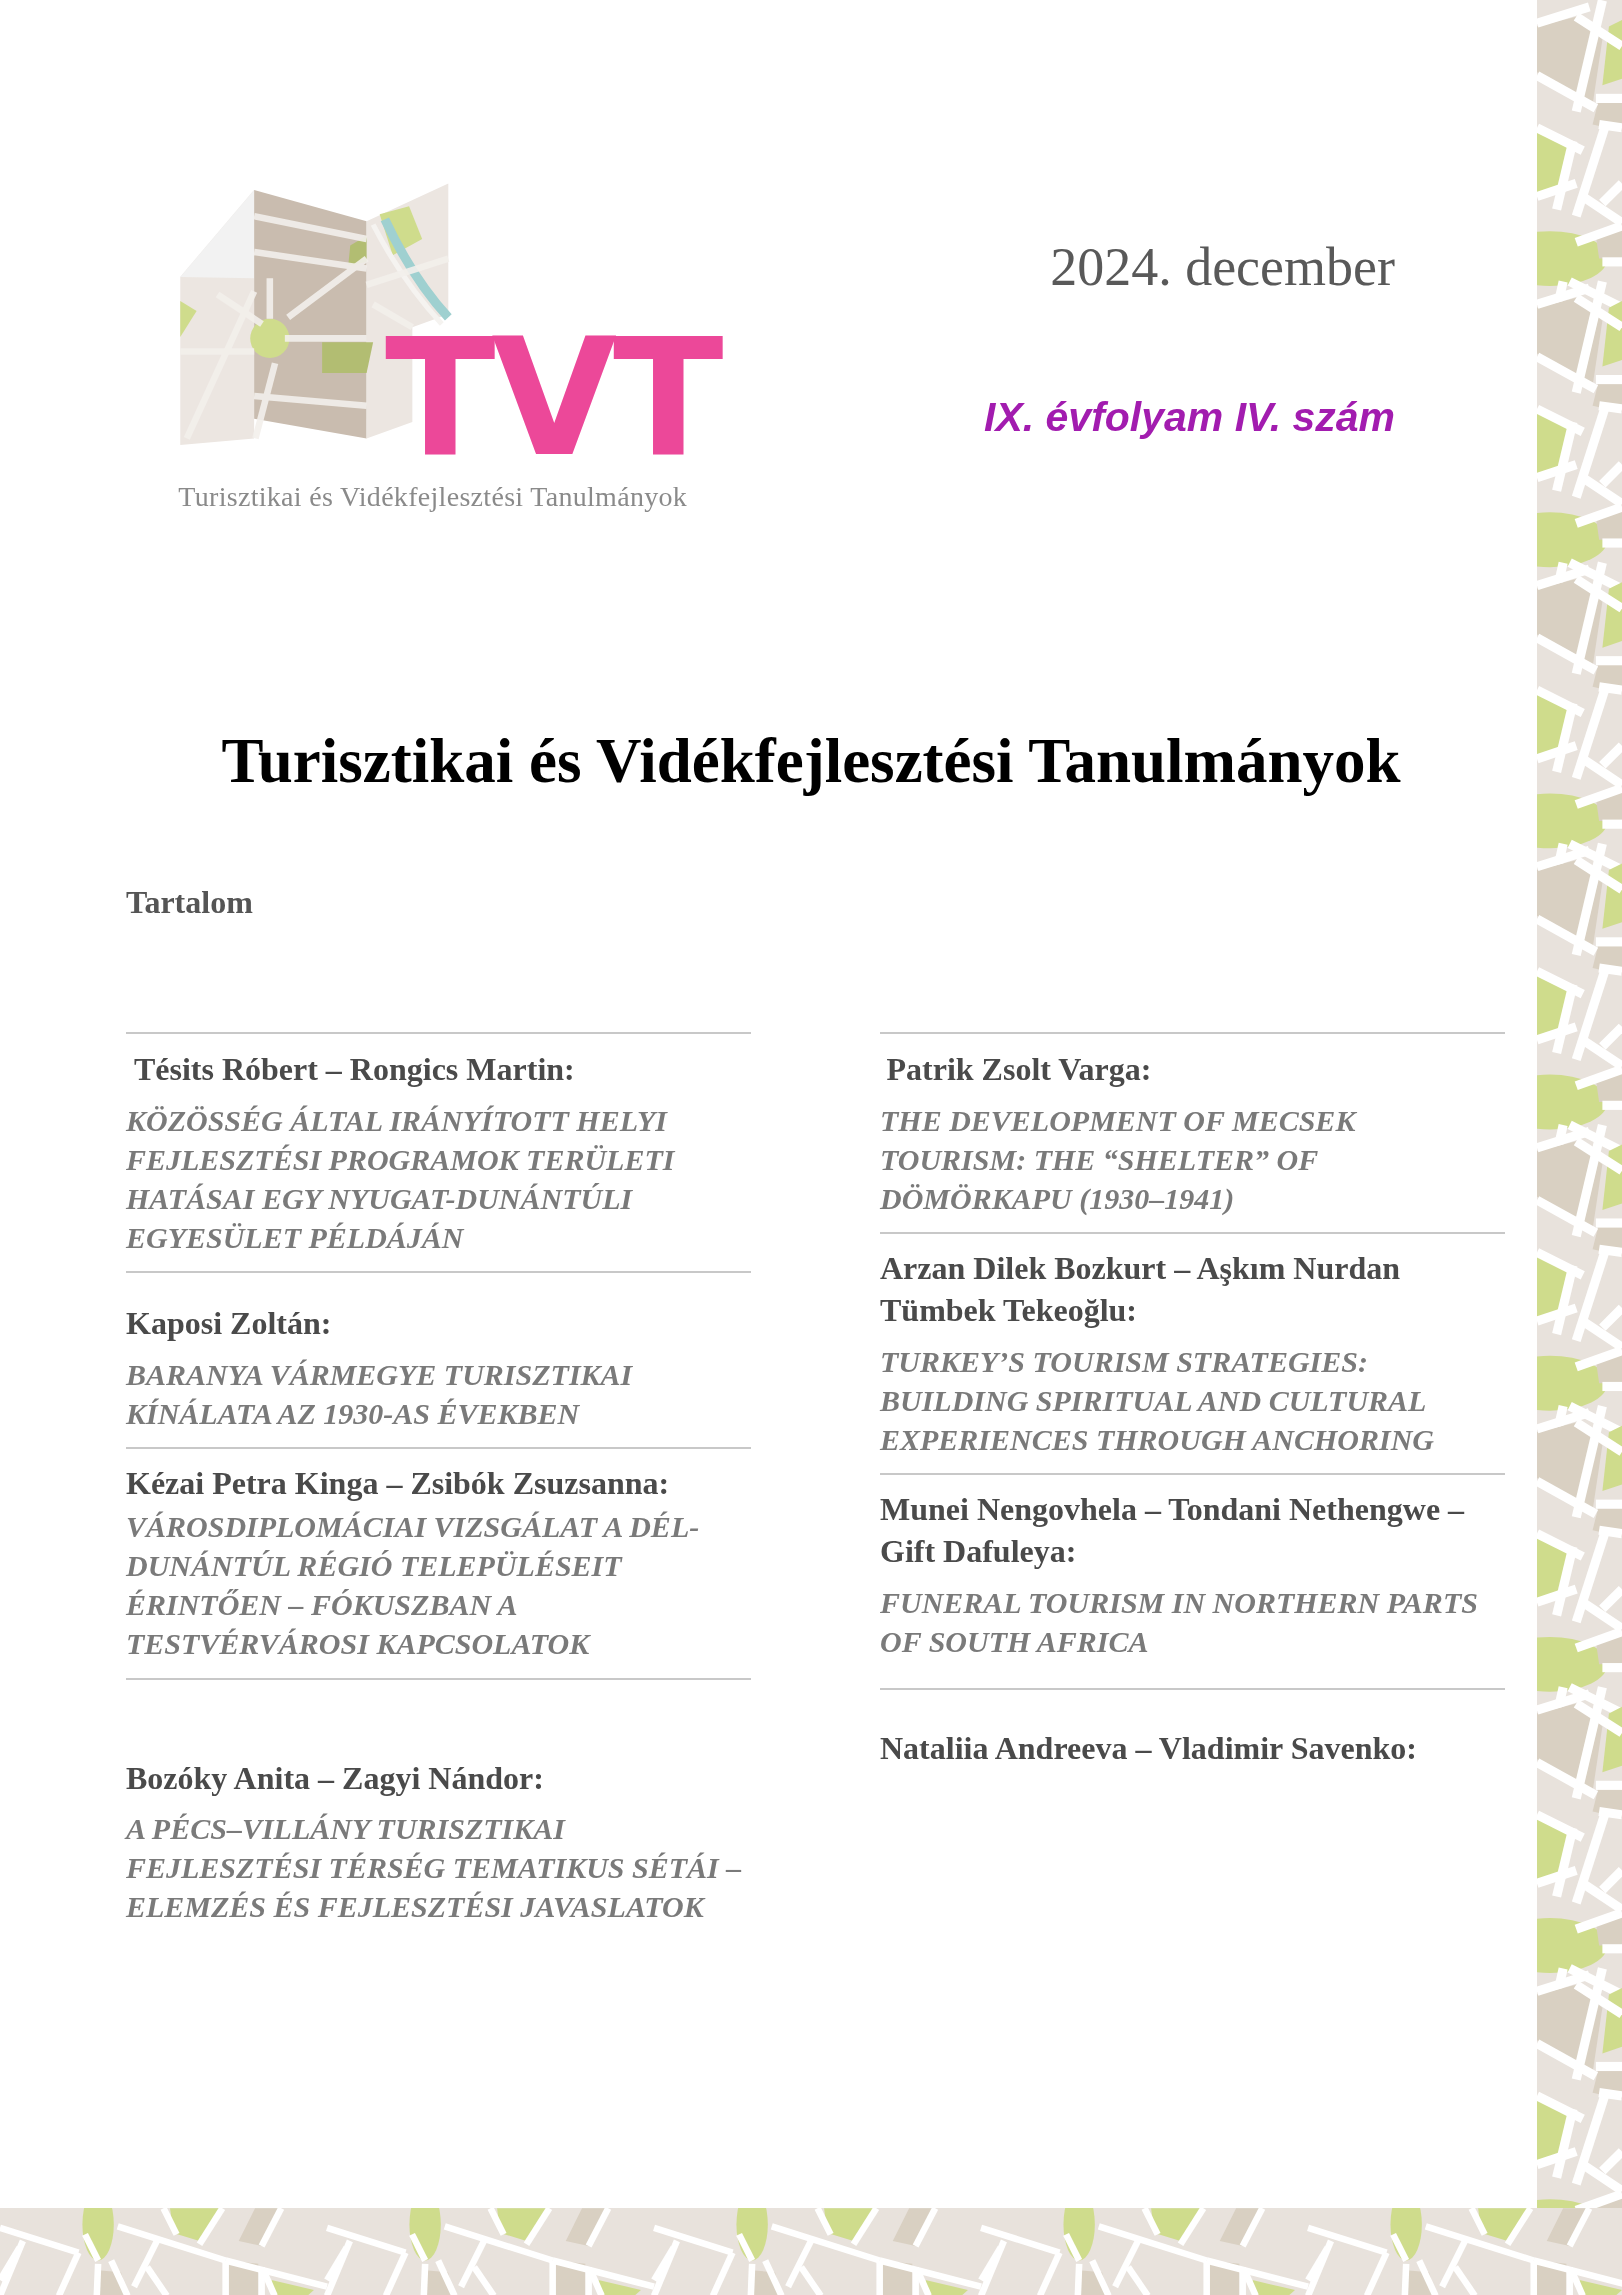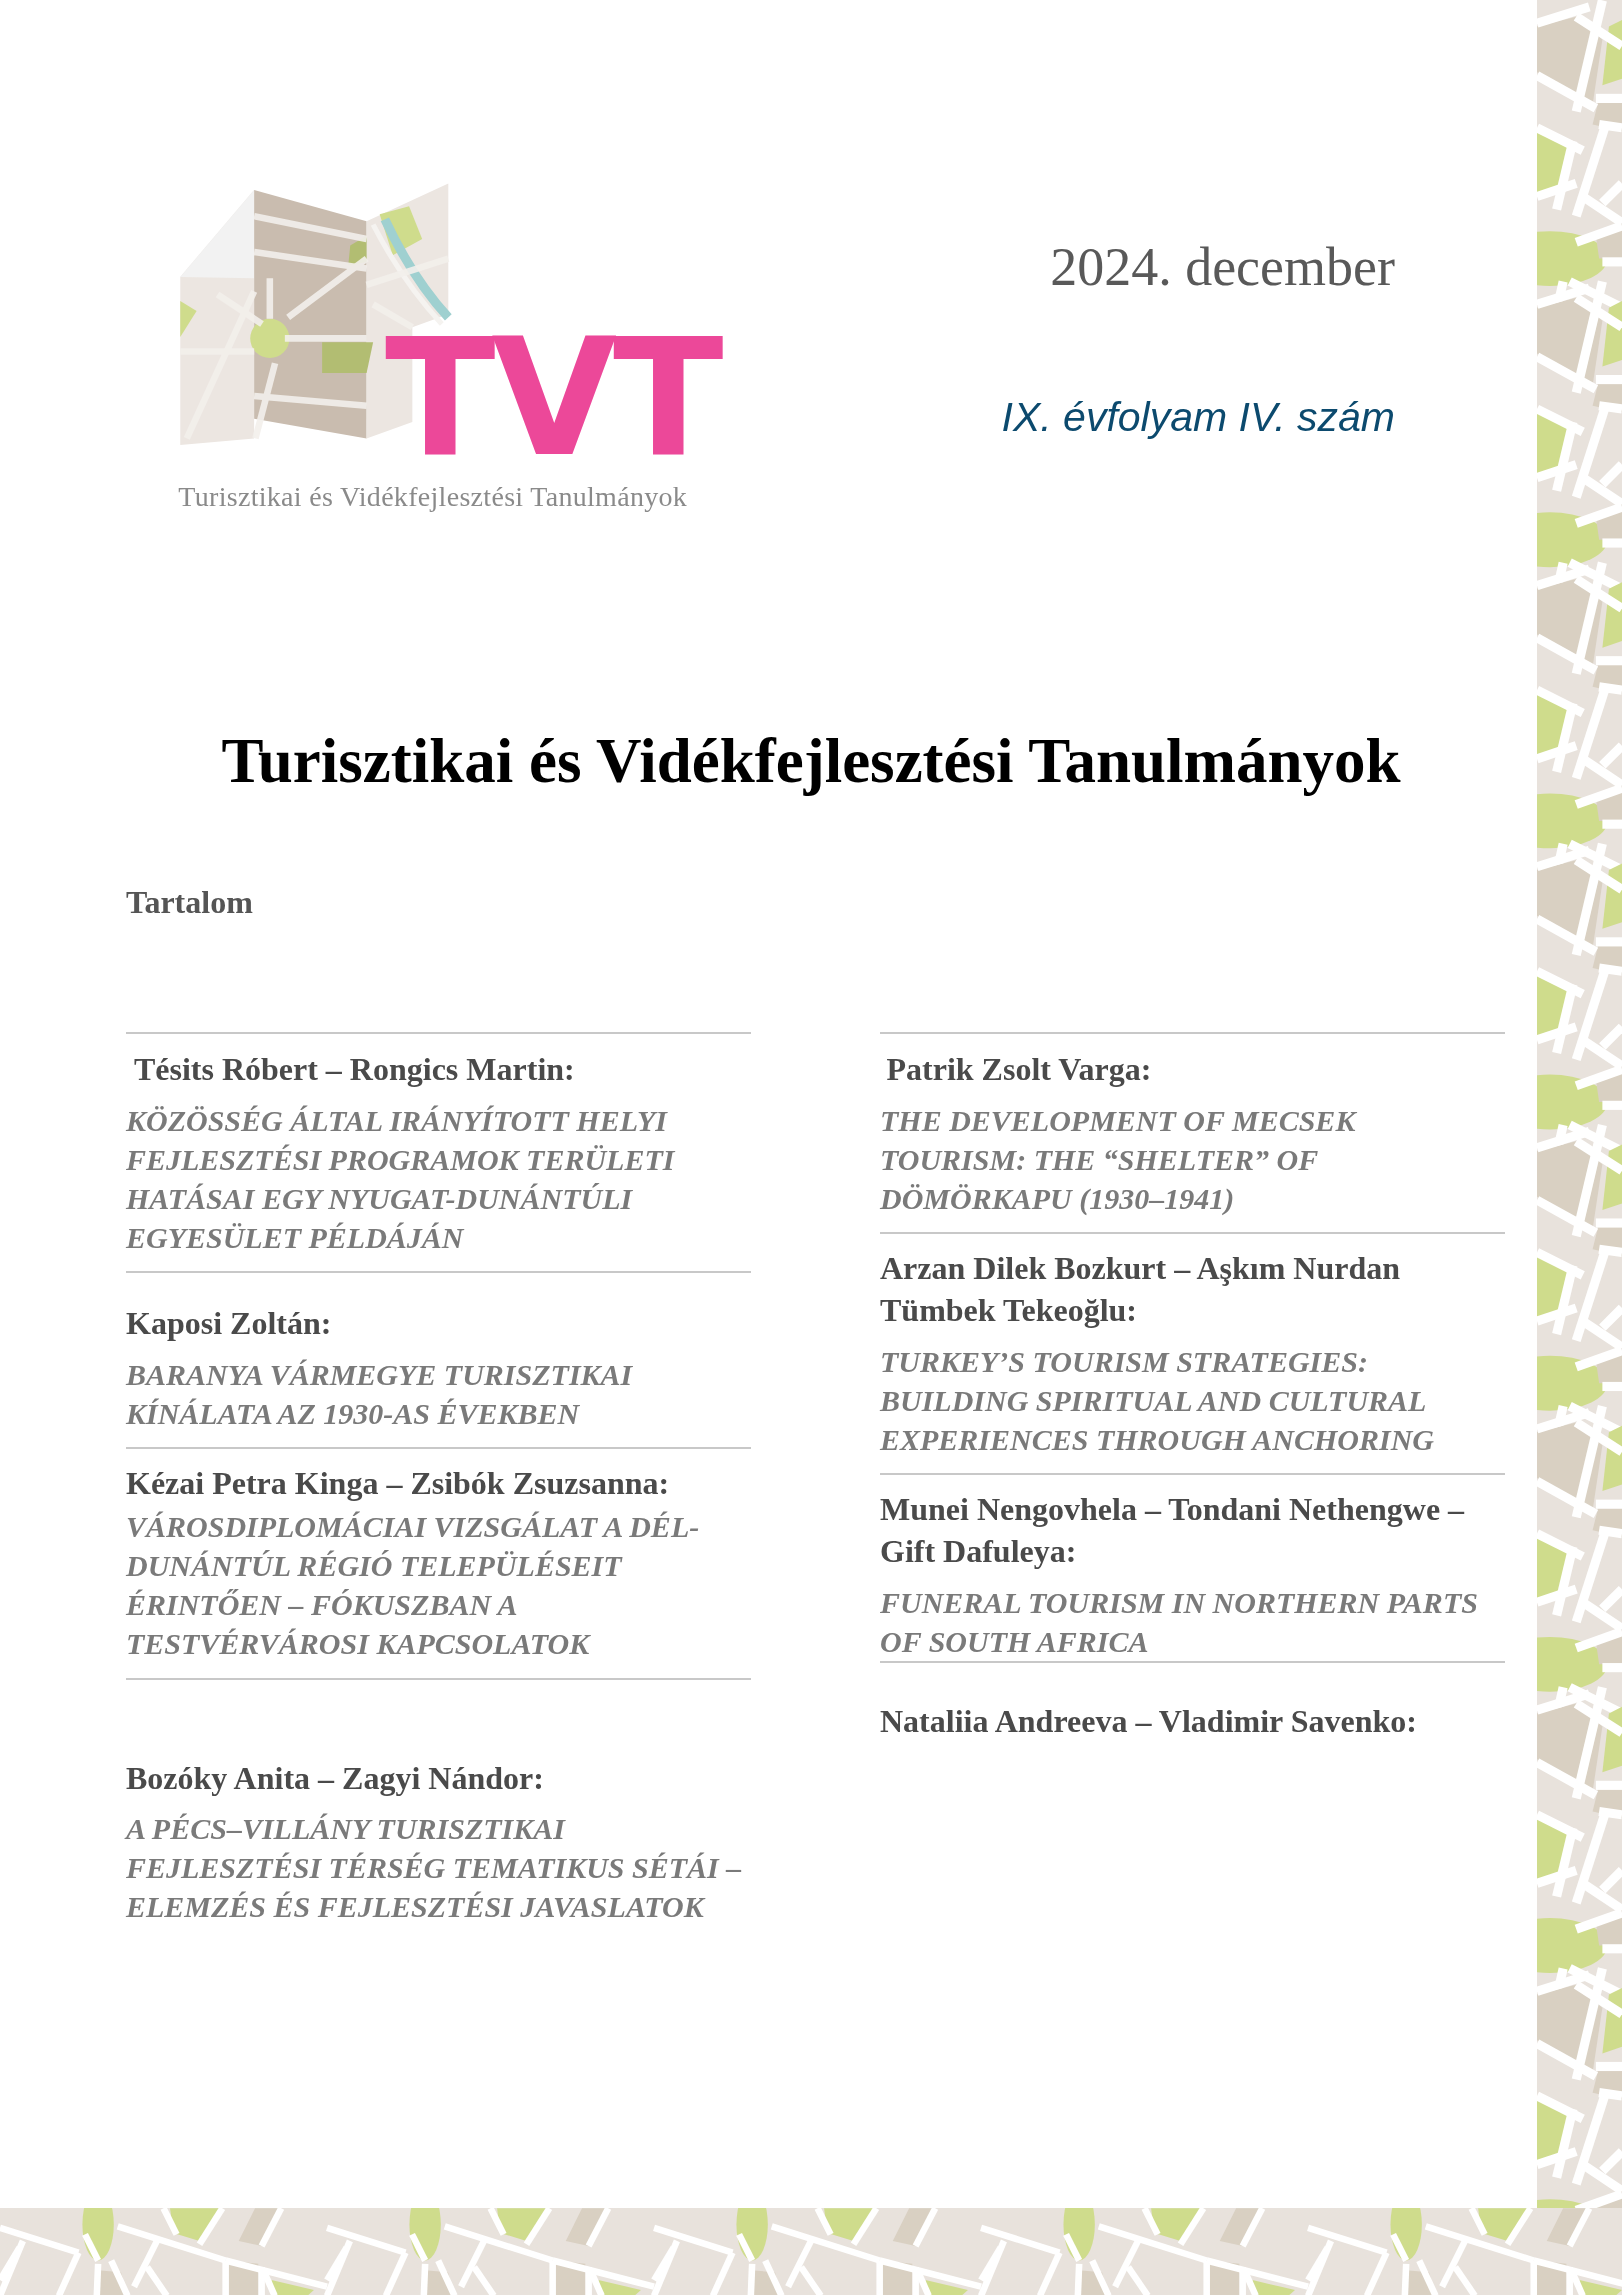--- a/index.html
+++ b/index.html
@@ -30,21 +30,21 @@
     font-family: "Liberation Serif", serif; font-size: 28px; color: #8a8a8a;
     letter-spacing: 0.3px; white-space: nowrap;
   }
 
   .issue-date {
     position: absolute; right: 227px; top: 236px;
     font-family: Liberation Serif, serif; font-size: 54px; color: #595959;
   }
   .issue-vol {
     position: absolute; right: 227px; top: 394px;
-    font-family: "Liberation Sans", sans-serif; font-style: italic; font-size: 41px; color: #0c4a6e;
+    font-family: "Liberation Sans", sans-serif; font-style: italic; font-size: 41px; color: #a21caf; font-weight: bold;
   }
 
   .main-title {
     position: absolute; left: 0; top: 725px; width: 1622px; text-align: center;
     font-family: "Liberation Serif", serif; font-weight: bold; font-size: 63px; color: #000;
     white-space: nowrap;
   }
   .toc-label {
     position: absolute; left: 126px; top: 884px;
     font-family: "Liberation Serif", serif; font-weight: bold; font-size: 32px; color: #555;
@@ -221,21 +221,21 @@
   <div class="entry" style="padding-top:14.4px; padding-bottom:14.4px;">
     <div class="author" style="padding-left:6.5px;">Patrik Zsolt Varga:</div>
     <div class="title" style="margin-top:10.5px;">THE DEVELOPMENT OF MECSEK TOURISM: THE “SHELTER” OF DÖMÖRKAPU (1930–1941)</div>
   </div>
   <div class="rule"></div>
   <div class="entry" style="padding-top:13px; padding-bottom:14.4px;">
     <div class="author">Arzan Dilek Bozkurt – Aşkım Nurdan Tümbek Tekeoğlu:</div>
     <div class="title" style="margin-top:10.5px;">TURKEY’S TOURISM STRATEGIES: BUILDING SPIRITUAL AND CULTURAL EXPERIENCES THROUGH ANCHORING</div>
   </div>
   <div class="rule"></div>
-  <div class="entry" style="padding-top:13px; padding-bottom:0;">
+  <div class="entry" style="padding-top:13px; padding-bottom:27px;">
     <div class="author">Munei Nengovhela – Tondani Nethengwe – Gift Dafuleya:</div>
     <div class="title" style="margin-top:10.5px;">FUNERAL TOURISM IN NORTHERN PARTS OF SOUTH AFRICA</div>
   </div>
   <div class="rule"></div>
   <div class="entry" style="padding-top:37px;">
     <div class="author">Nataliia Andreeva – Vladimir Savenko:</div>
   </div>
 </div>
 
 

